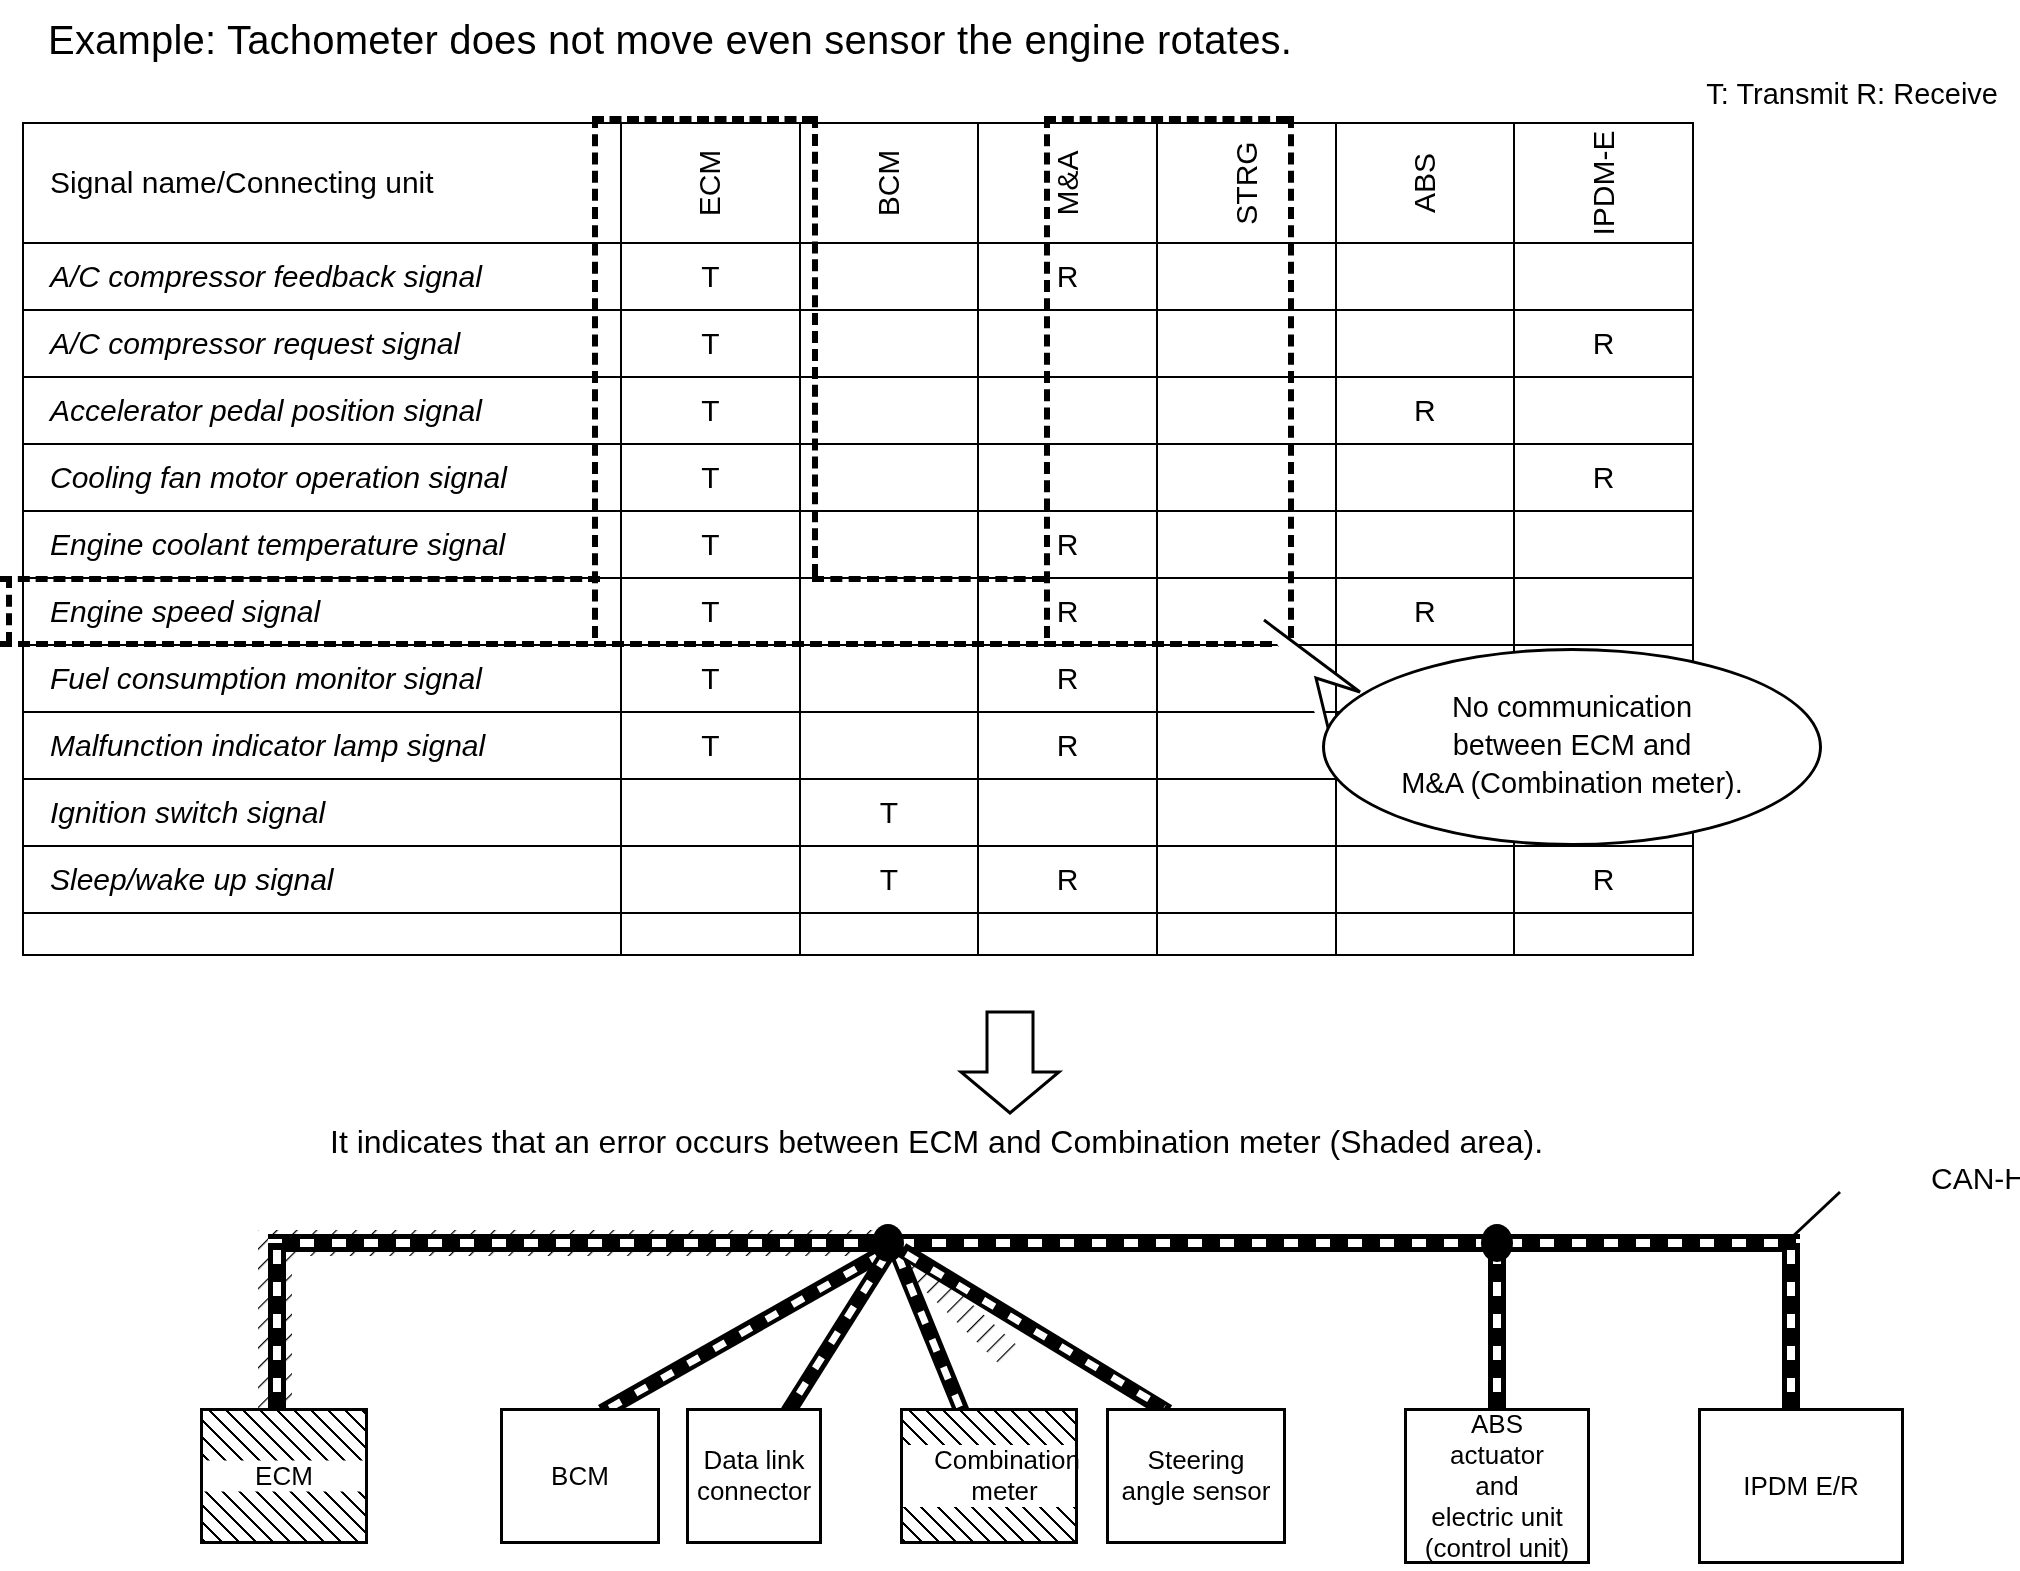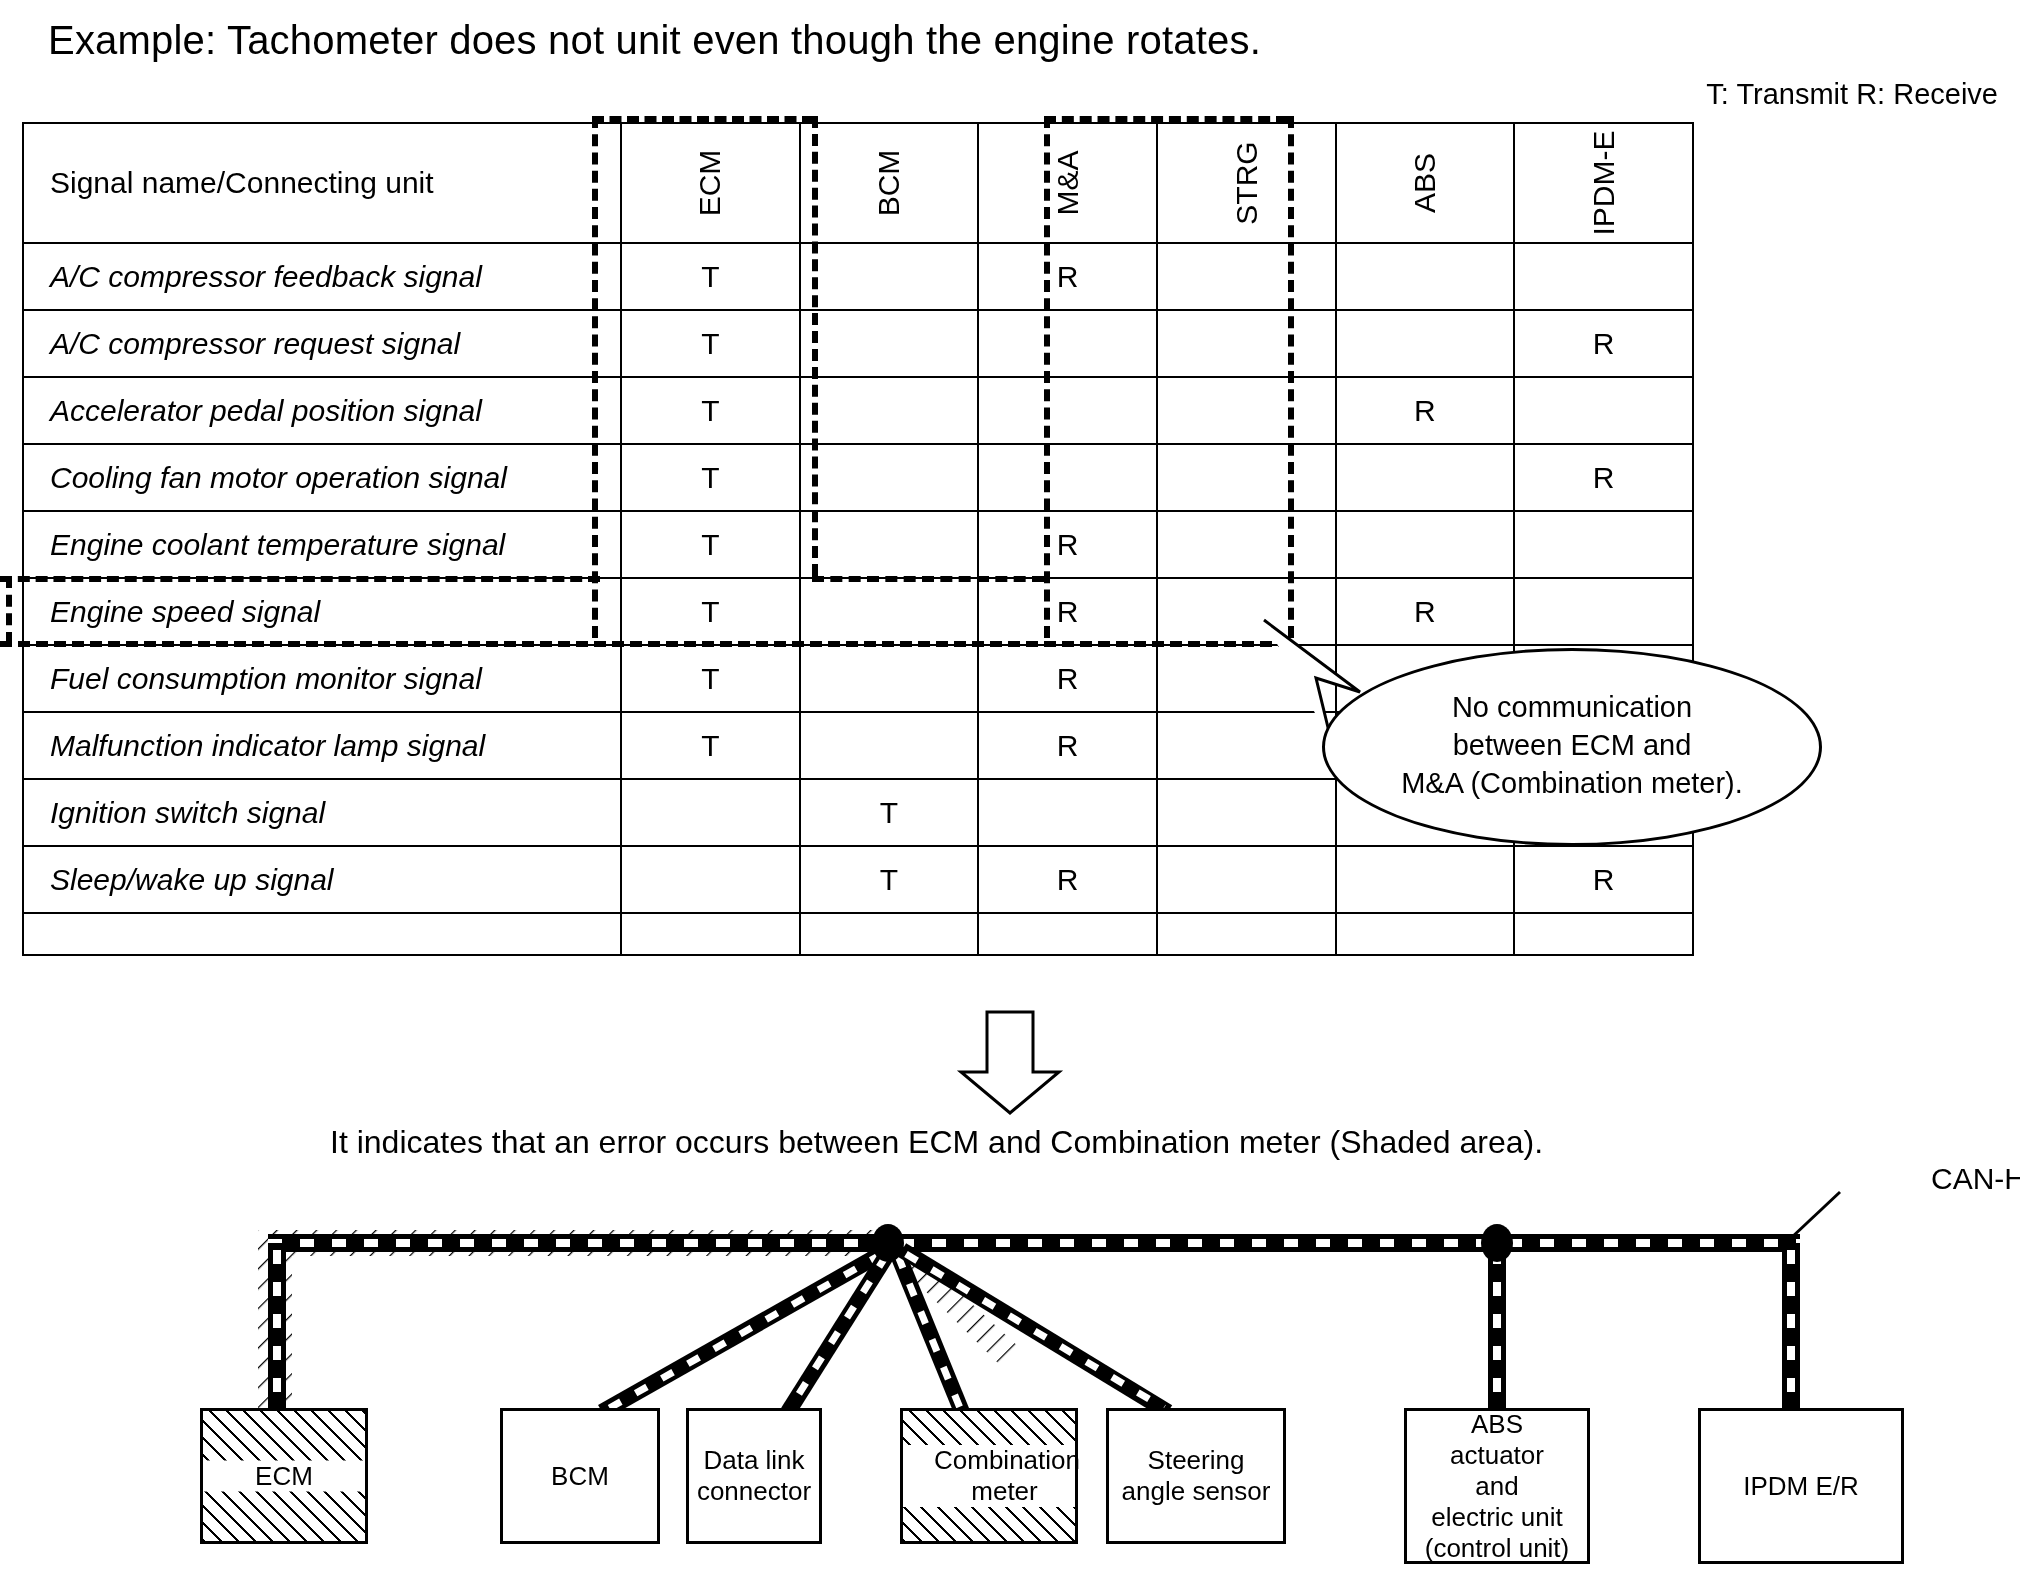--- a/index.html
+++ b/index.html
@@ -180,21 +180,21 @@
     left: 1894px;
     top: 1162px;
     font-size: 30px;
     white-space: nowrap;
     margin-left: 37px;
   }
 </style>
 </head>
 <body>
 
-<div id="title">Example: Tachometer does not unit even though the engine rotates.</div>
+<div id="title">Example: Tachometer does not move even sensor the engine rotates.</div>
 <div id="legend">T: Transmit  R: Receive</div>
 
 <table id="sig-table">
   <thead>
     <tr class="hdr-row">
       <td class="name-head">Signal name/Connecting unit</td>
       <td class="unit-head"><span>ECM</span></td>
       <td class="unit-head"><span>BCM</span></td>
       <td class="unit-head"><span>M&amp;A</span></td>
       <td class="unit-head"><span>STRG</span></td>

